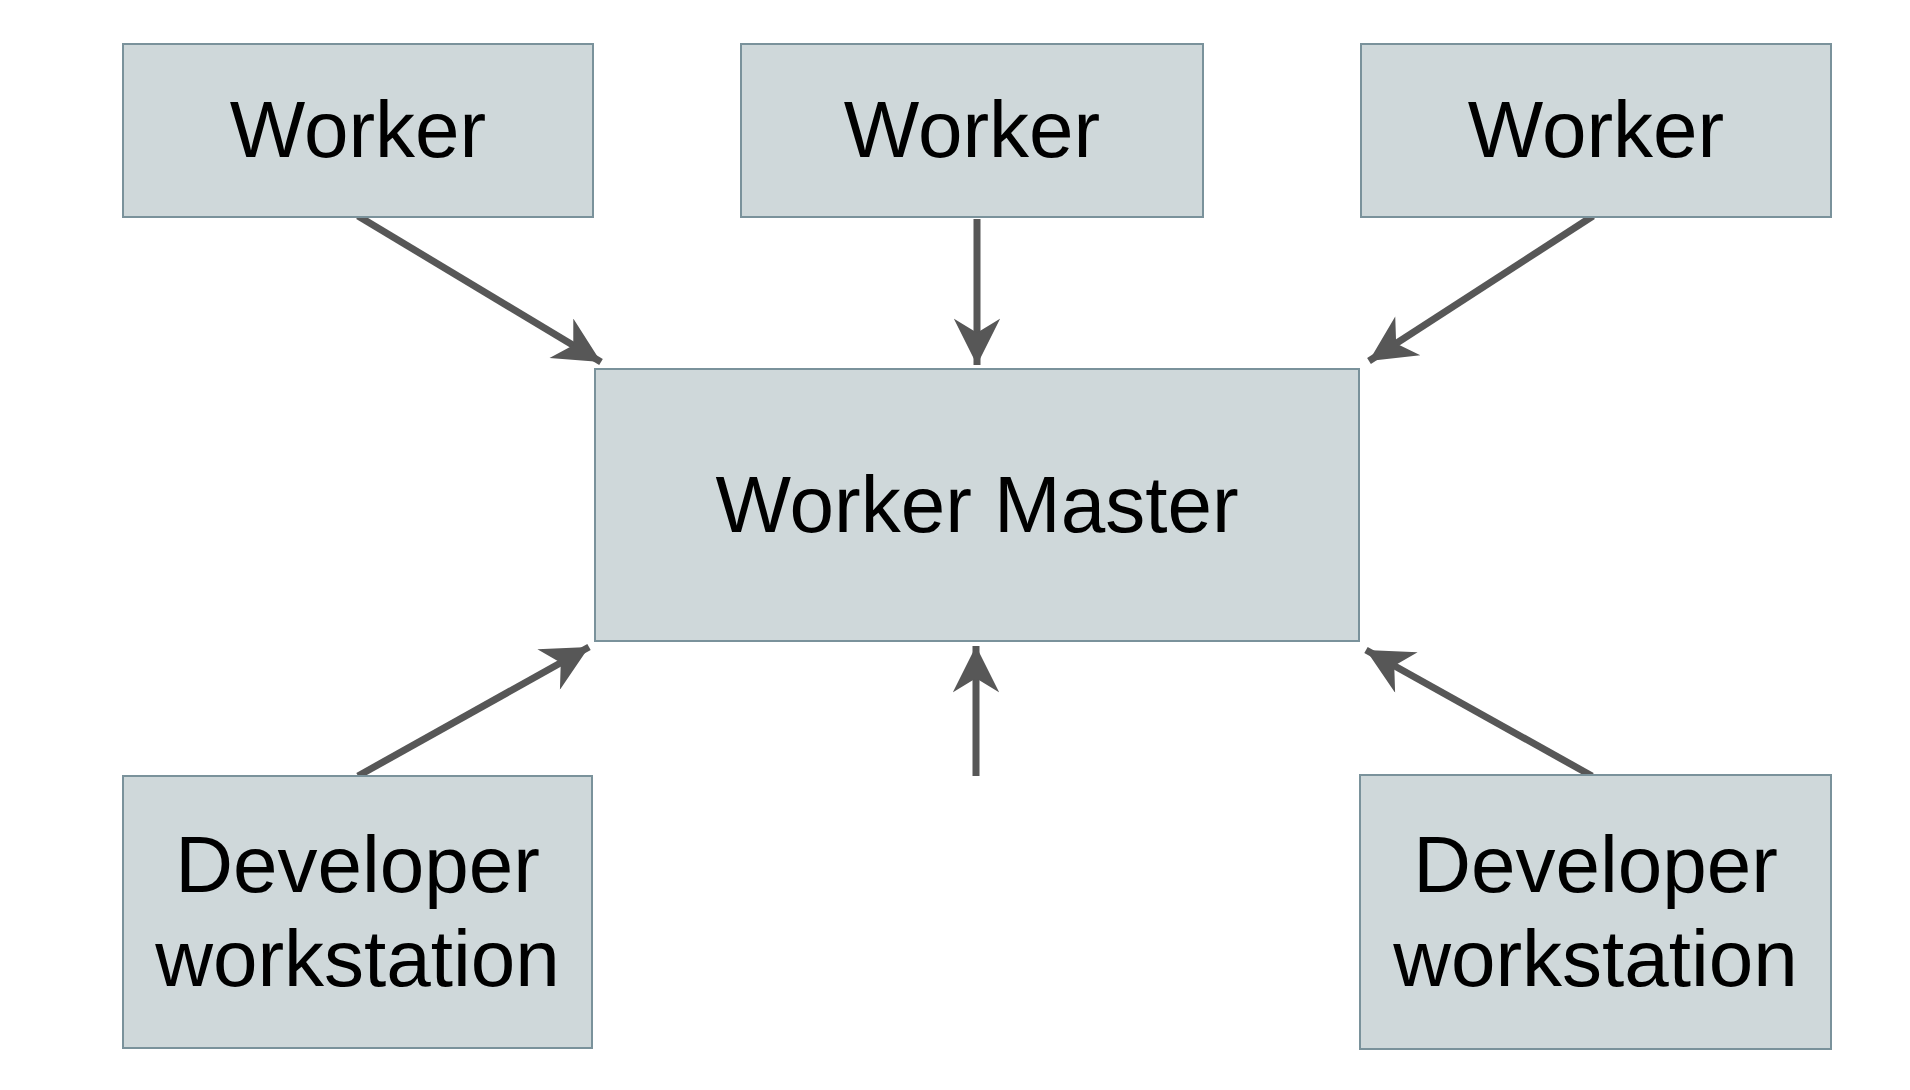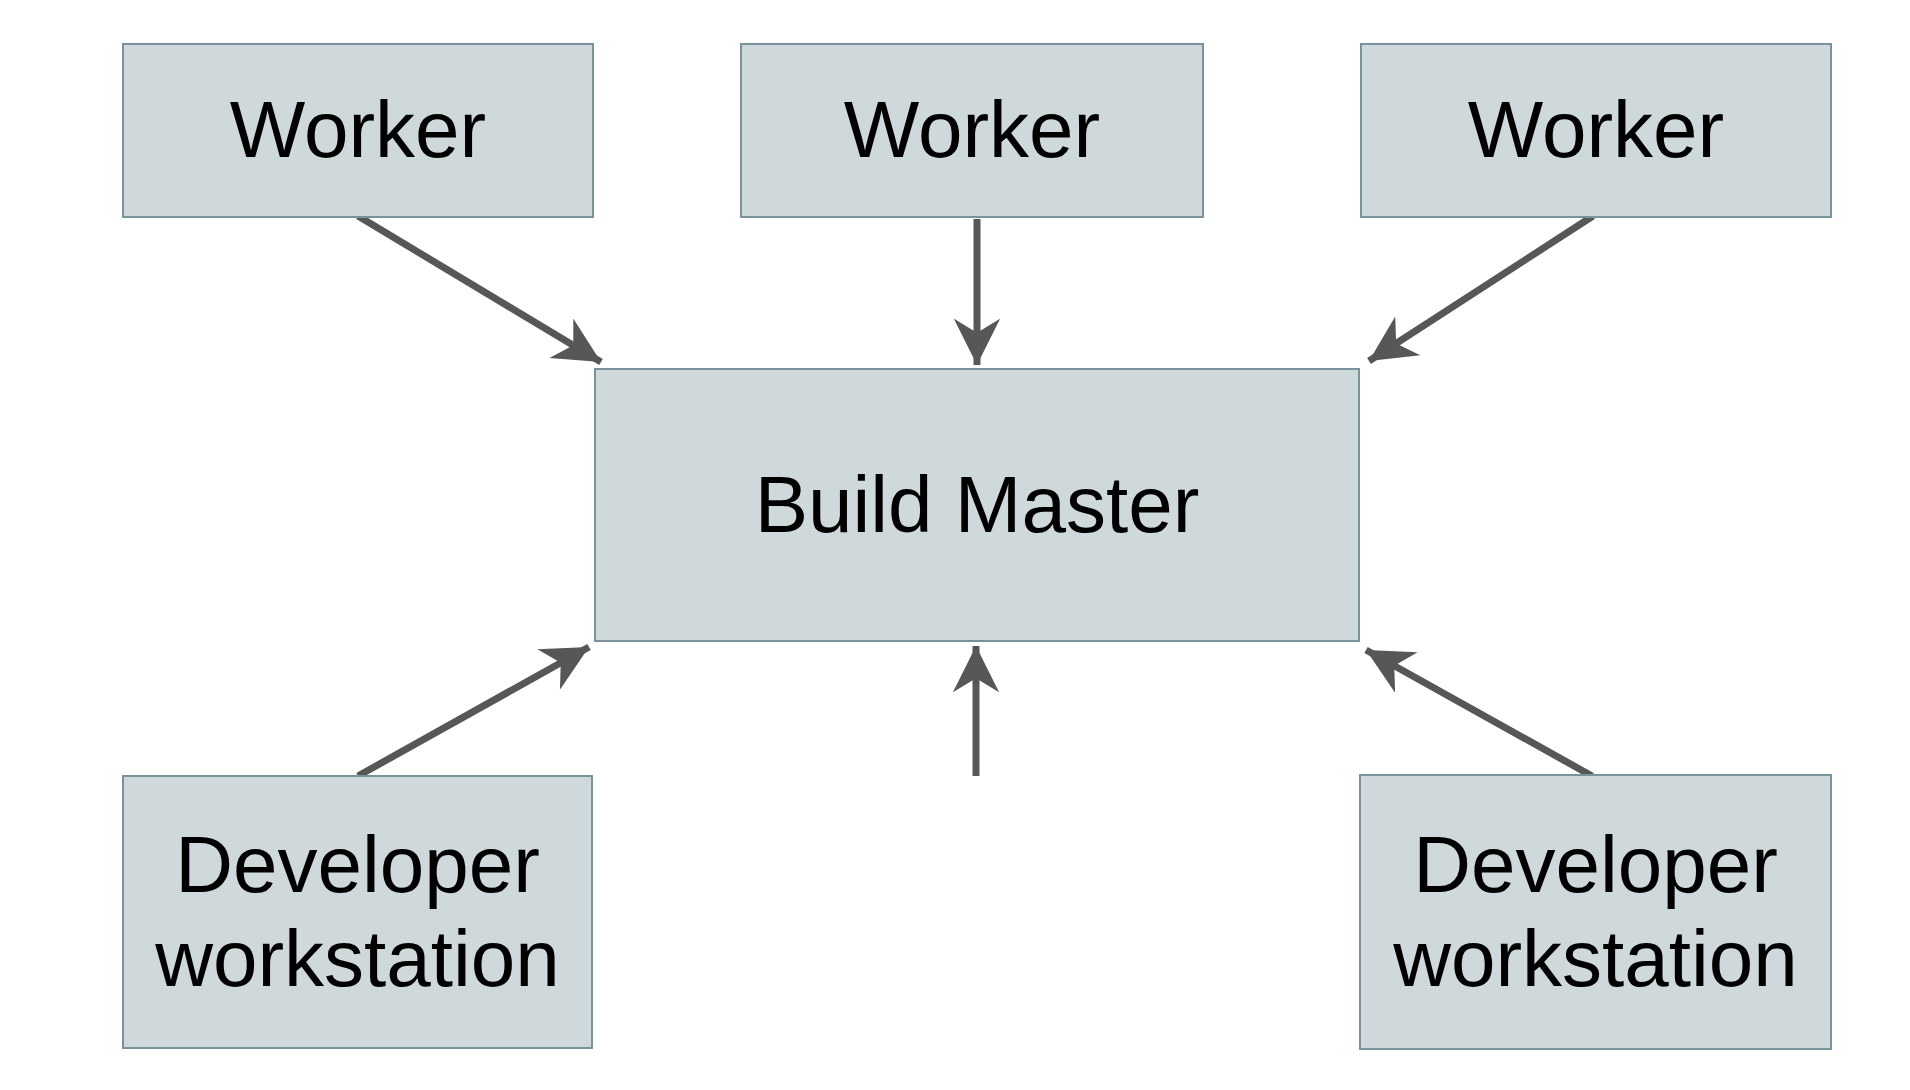--- a/index.html
+++ b/index.html
@@ -75,21 +75,21 @@
     <span>Worker</span>
   </div>
   <div class="node worker-2">
     <span>Worker</span>
   </div>
   <div class="node worker-3">
     <span>Worker</span>
   </div>
 
   <div class="node build-master">
-    <span>Build Master</span>
+    <span>Worker Master</span>
   </div>
 
   <div class="node dev-left">
     <span>Developer workstation</span>
   </div>
   <div class="node dev-right">
     <span>Developer workstation</span>
   </div>
 
 </div>

